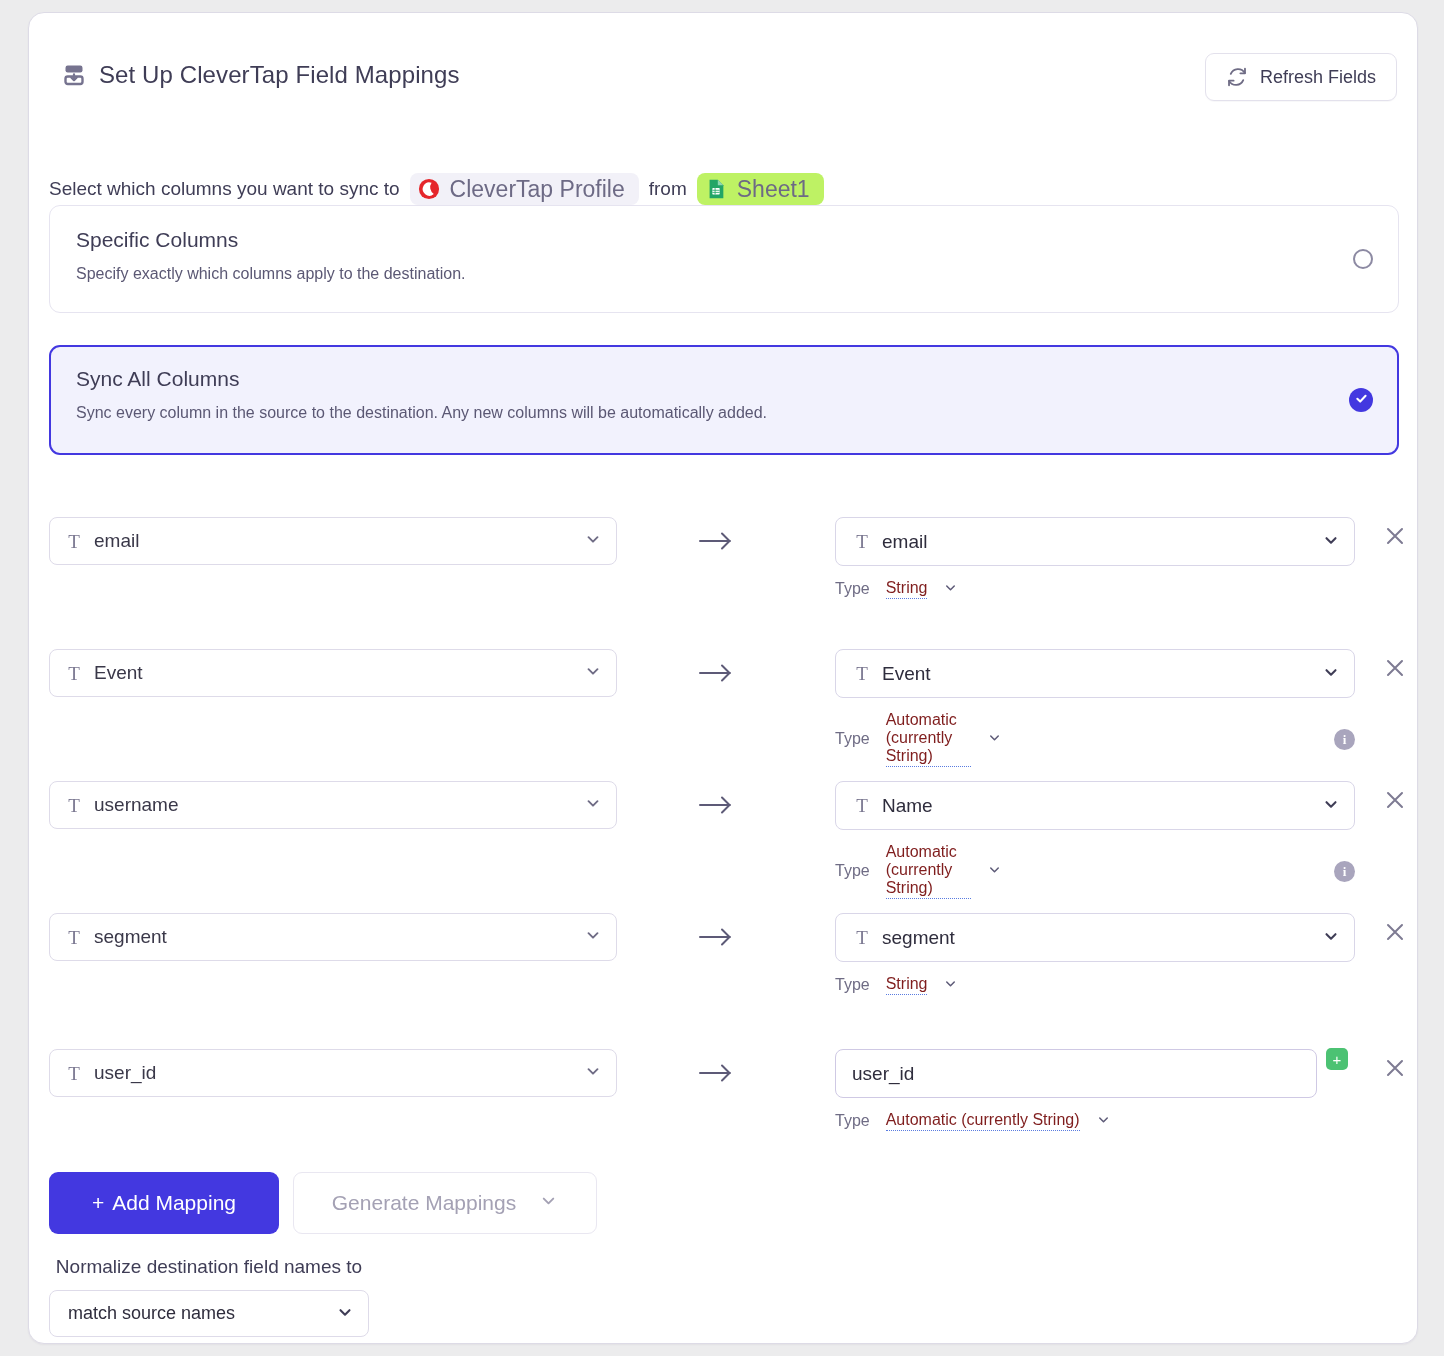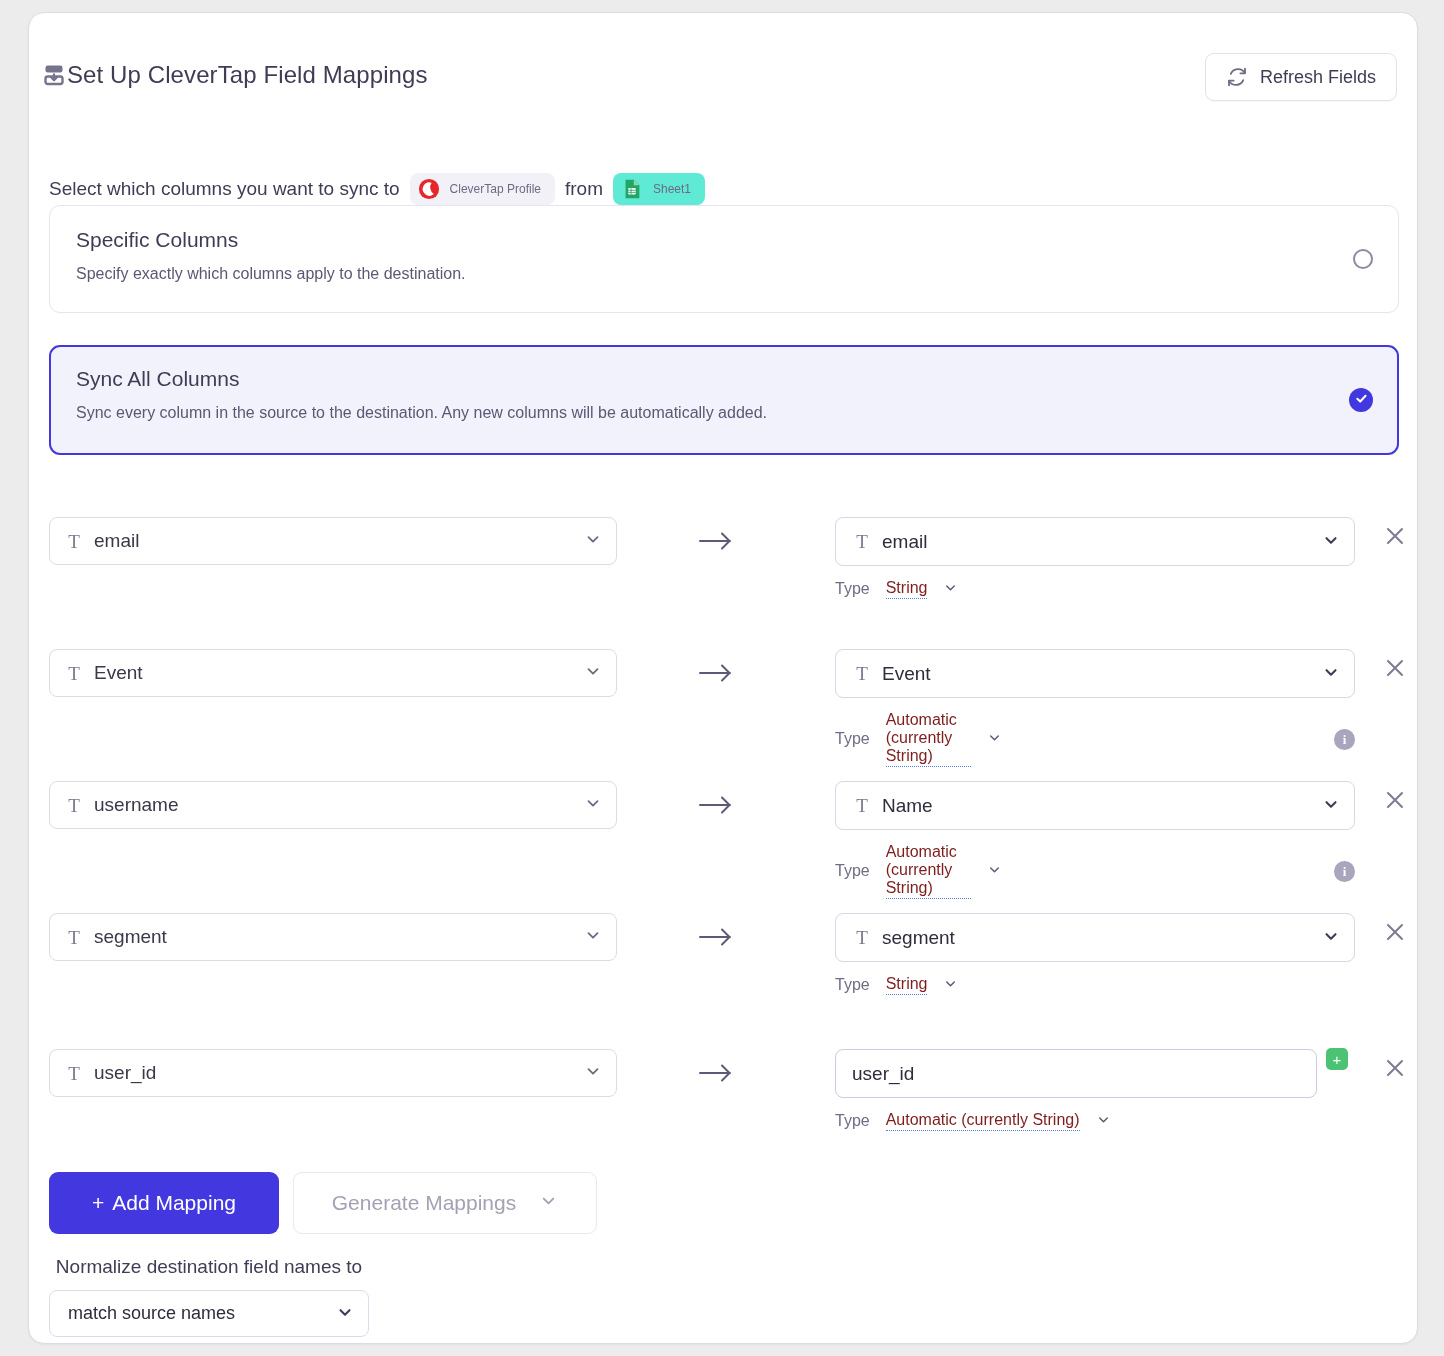--- a/index.html
+++ b/index.html
@@ -17,44 +17,44 @@
     left: 28px; top: 12px;
     width: 1390px; height: 1332px;
     background: #ffffff;
     border: 1px solid #dddbe6;
     border-radius: 16px;
     box-shadow: 0 1px 2px rgba(30,25,70,.05);
     overflow: hidden;
   }
 
   
-  .hdr { position:absolute; left:12px; top:48px; display:flex; align-items:center; gap:0; }
+  .hdr { position:absolute; left:32px; top:48px; display:flex; align-items:center; gap:12px; }
   .hdr-icon { width:26px; height:26px; display:block; }
   .hdr-title { font-size:24px; color:#3f3d56; letter-spacing:.1px; }
 
   .refresh-btn {
     position:absolute; right:20px; top:40px;
     display:flex; align-items:center; gap:12px;
     height:48px; padding:0 20px;
     background:#fff; border:1px solid #e3e1ec; border-radius:9px;
     font-size:18px; color:#3f3d56; cursor:pointer;
     box-shadow:0 1px 1px rgba(30,25,70,.03);
   }
   .refresh-btn svg { display:block; }
 
   
   .subtitle { position:absolute; left:20px; top:160px; display:flex; align-items:center; gap:10px; }
   .subtitle-text { font-size:19px; color:#3f3d56; }
   .pill {
     display:inline-flex; align-items:center; gap:10px;
     height:32px; padding:0 14px 0 8px;
     background:#f2f1f8; border-radius:8px;
-    font-size:12px; color:#6d6a85; white-space:nowrap;
-  }
-  .pill.sheet { background:#5eead4; }
+    font-size:23px; color:#6d6a85; white-space:nowrap;
+  }
+  .pill.sheet { background:#bef264; }
   .pill-icon { width:22px; height:22px; display:block; flex:none; }
 
   
   .opt {
     position:absolute; left:20px; width:1350px;
     border-radius:11px; cursor:pointer;
   }
   .opt-specific { top:192px; height:108px; background:#fff; border:1px solid #e6e4f0; }
   .opt-sync     { top:332px; height:110px; background:#f2f2fd; border:2px solid #4338e0; }
   .opt-title { position:absolute; left:26px; top:22px; font-size:21px; color:#3f3d56; }

